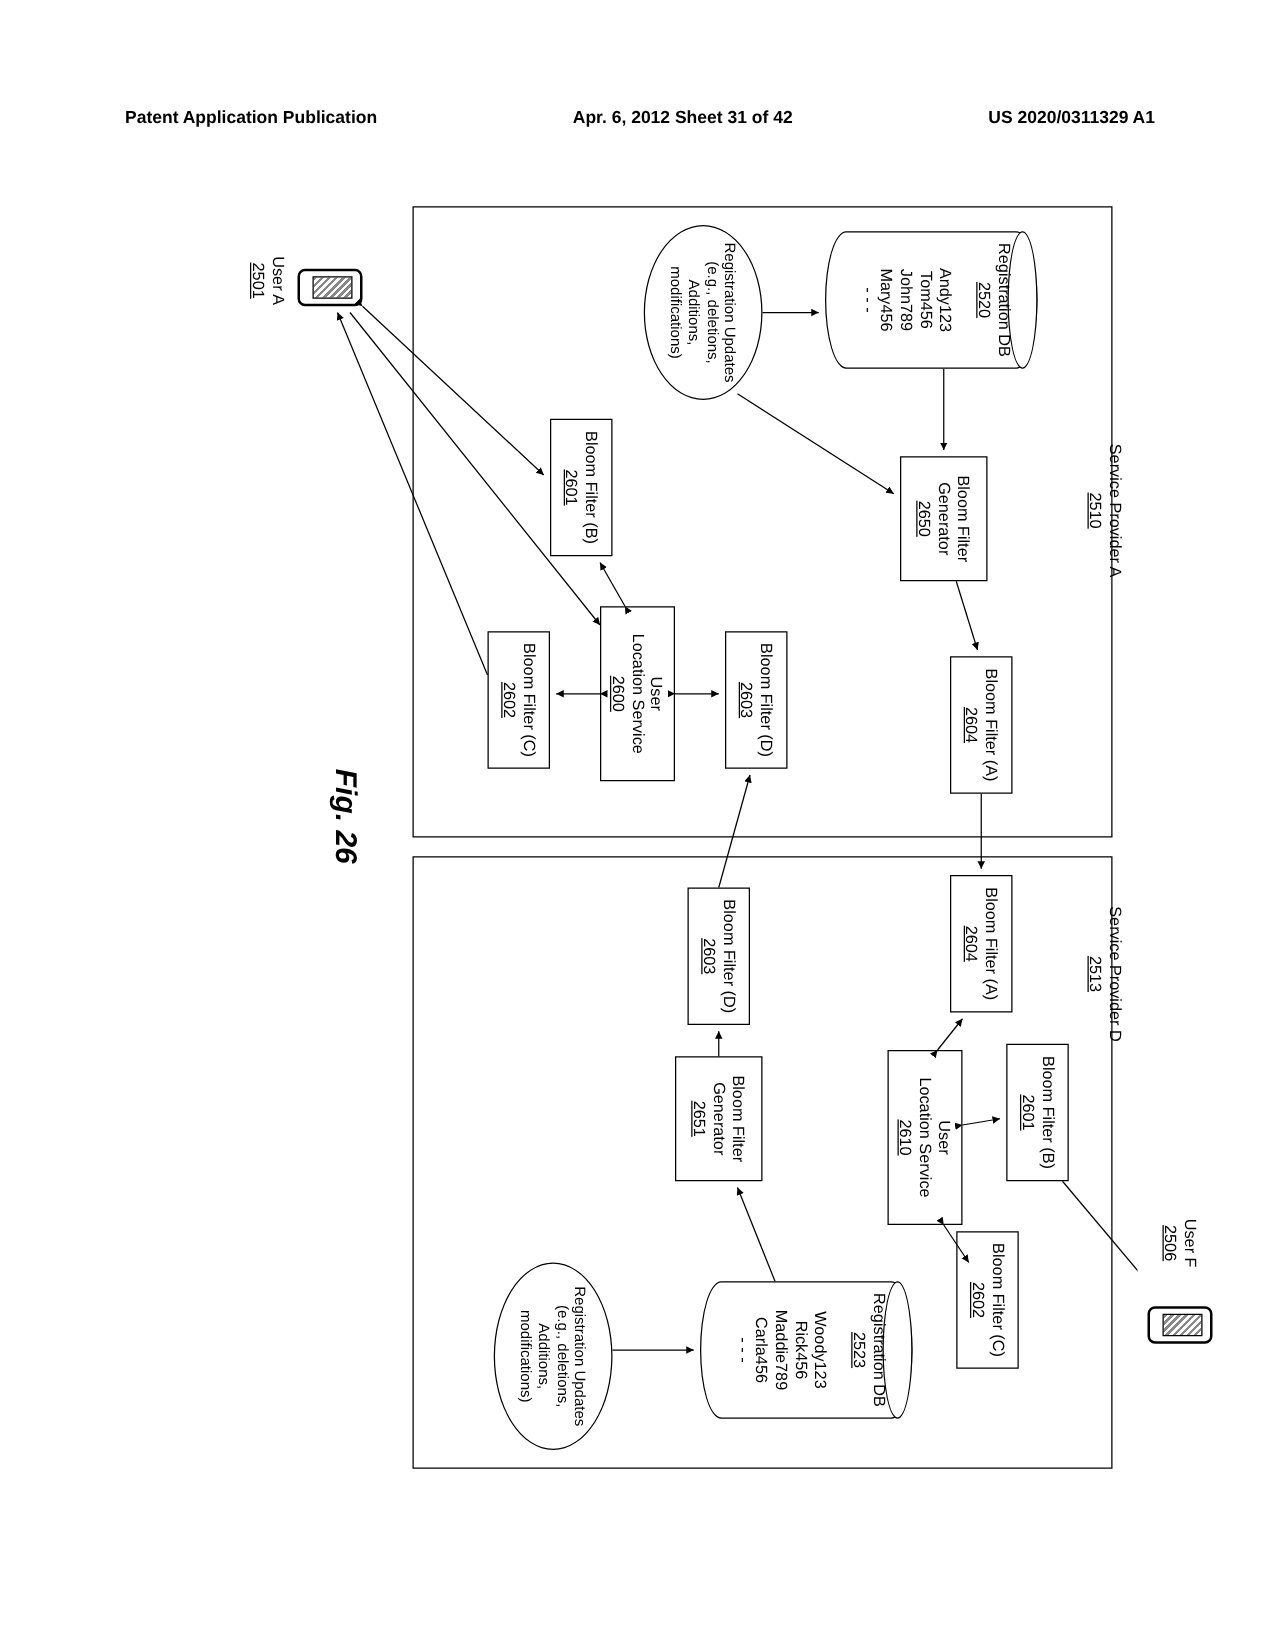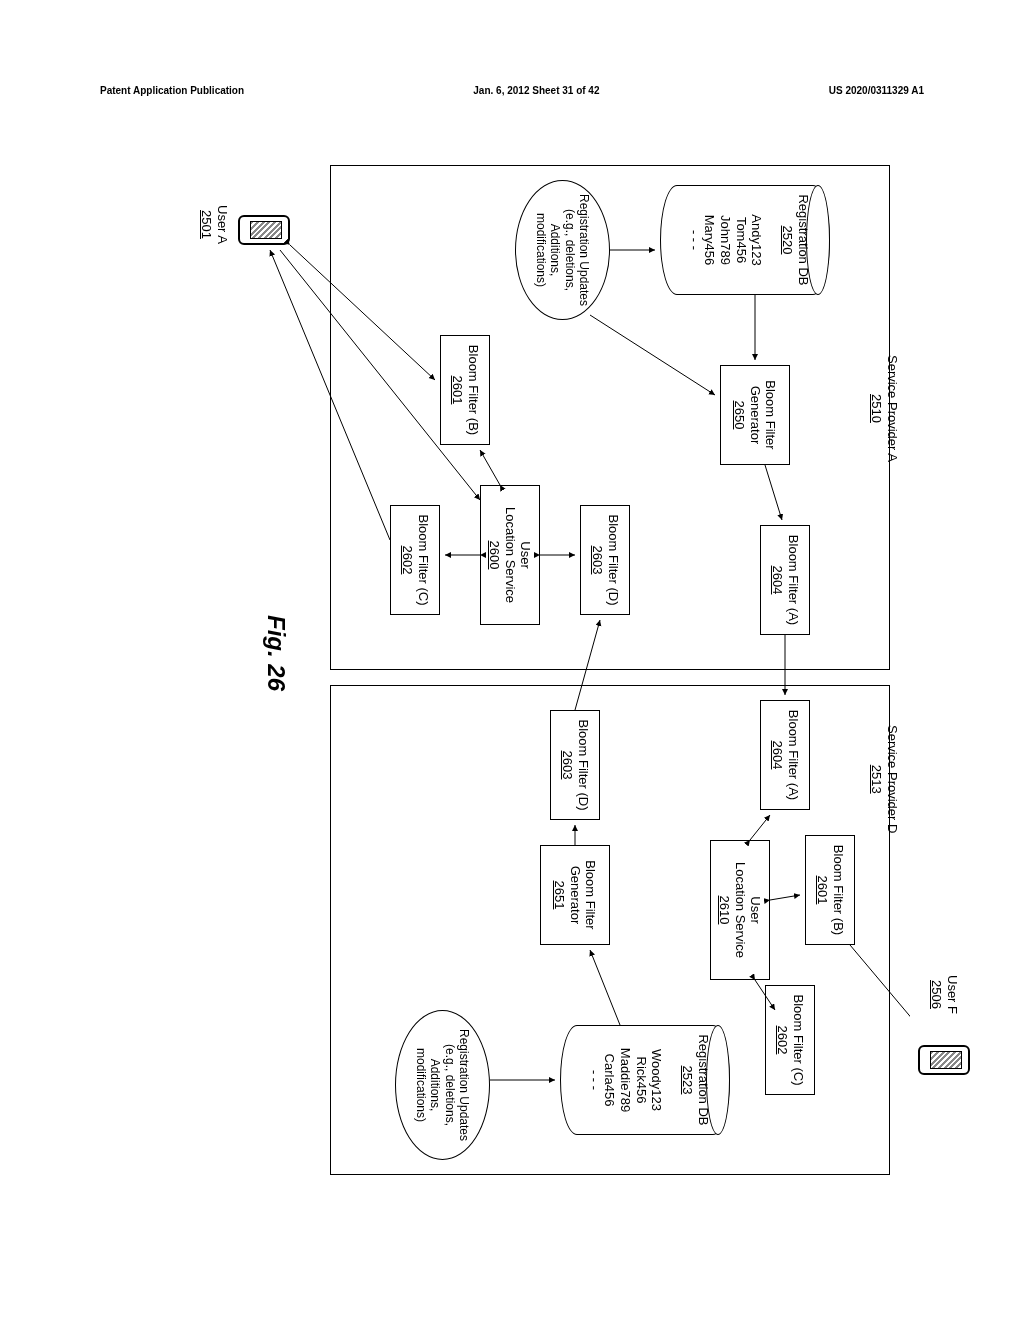--- a/index.html
+++ b/index.html
@@ -10,21 +10,21 @@
     height: 1320px;
     position: relative;
   }
   .page-header {
     position: absolute;
     top: 85px;
     left: 100px;
     right: 100px;
     display: flex;
     justify-content: space-between;
-    font-size: 10px;
+    font-size: 14px;
     font-weight: bold;
   }
   .diagram-container {
     position: absolute;
     top: 155px;
     left: 150px;
     width: 760px;
     height: 1030px;
     transform: rotate(90deg);
     transform-origin: center center;
@@ -118,21 +118,21 @@
     height: 760px;
     pointer-events: none;
   }
   .underline { text-decoration: underline; }
 </style>
 </head>
 <body>
 
 <div class="page-header">
   <span>Patent Application Publication</span>
-  <span>Jan. 6, 2012  Sheet 31 of 42</span>
+  <span>Apr. 6, 2012  Sheet 31 of 42</span>
   <span>US 2020/0311329 A1</span>
 </div>
 
 <div class="diagram-container">
 <div class="diagram">
 
   <div class="provider-box provider-a"></div>
   <div class="label" style="left:200px; top:10px;">
     <span>Service Provider A</span><br>
     <span class="underline">2510</span>

